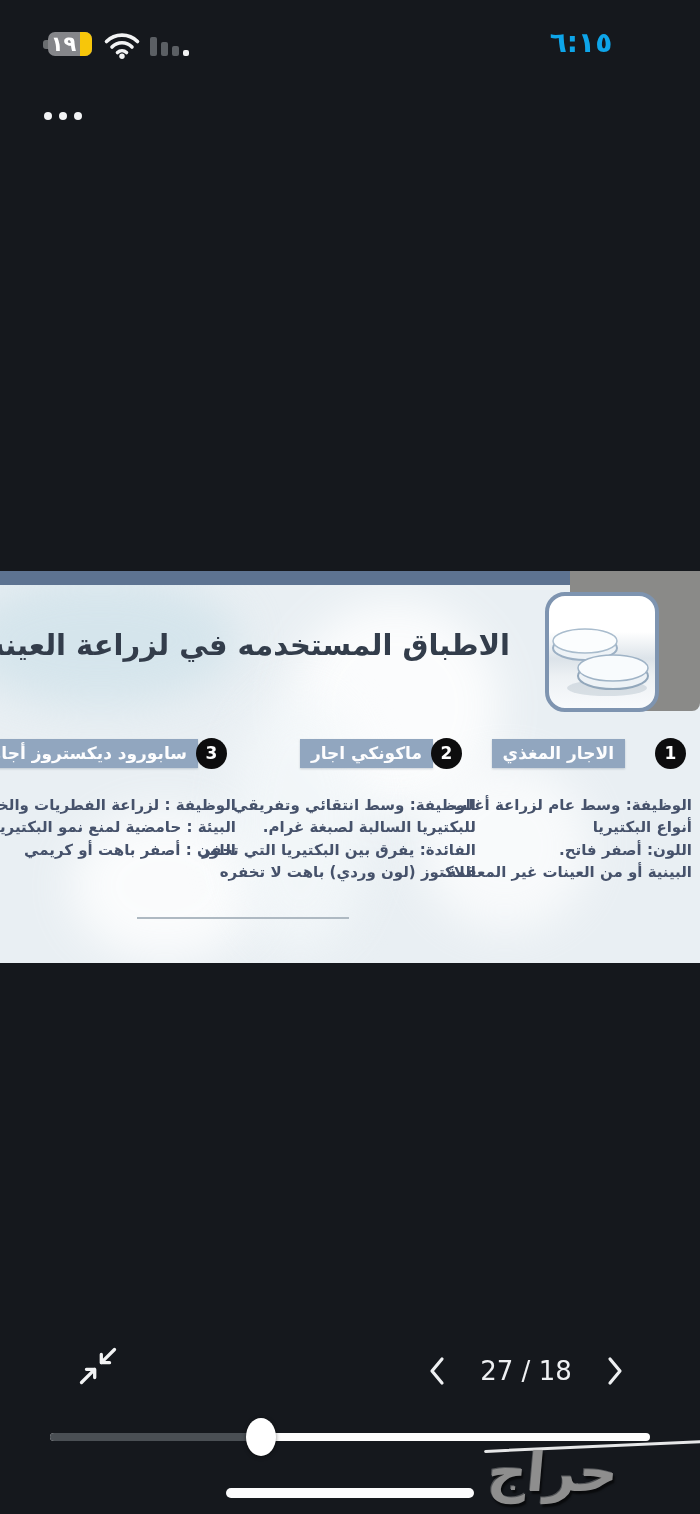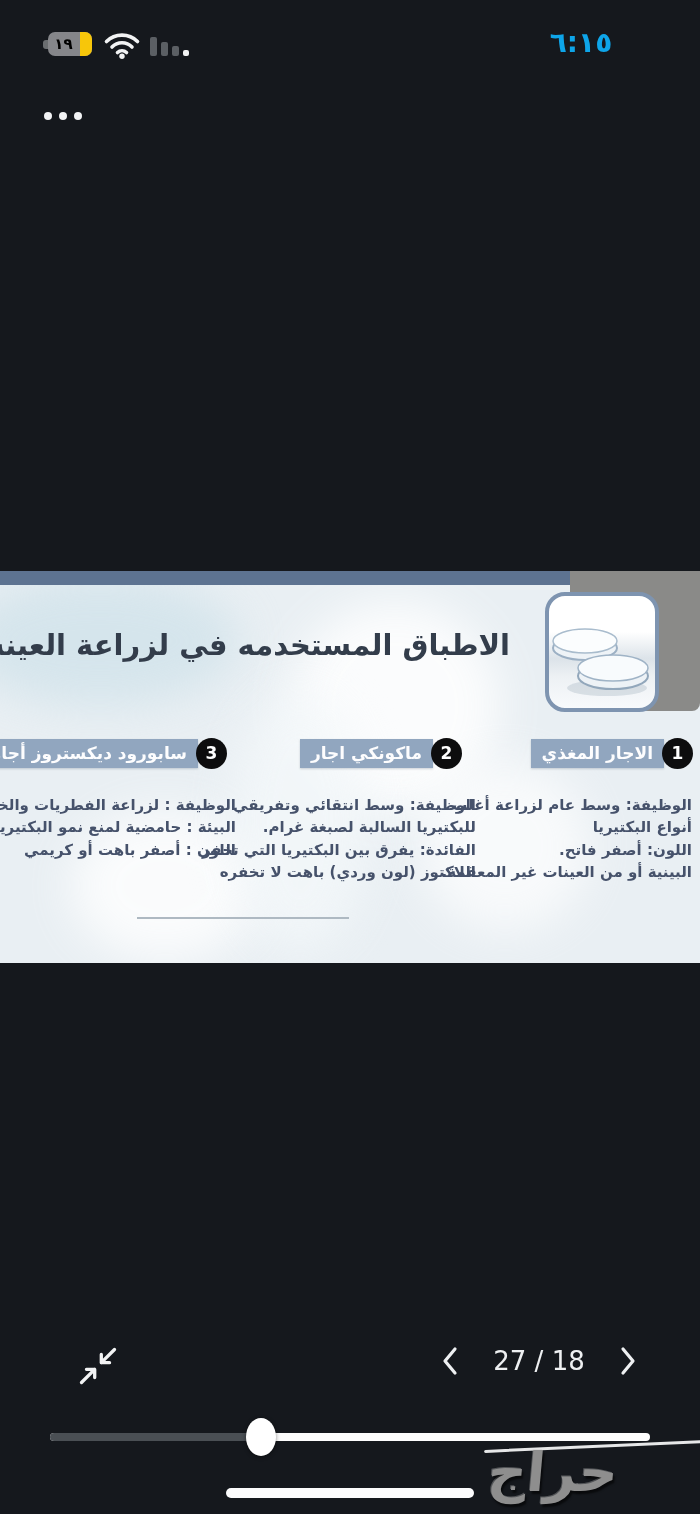--- a/index.html
+++ b/index.html
@@ -15,21 +15,21 @@
     color:#0ea5e9;font-size:28px;font-weight:bold;text-align:center;
     direction:rtl;
   }
   .battery{position:absolute;left:48px;top:32px;width:44px;height:24px;
     background:#85868a;border-radius:7px;}
   .battery .cap{position:absolute;left:-5px;top:8px;width:5px;height:9px;
     background:rgba(210,212,215,.45);border-radius:3px 0 0 3px;}
   .battery .fill{position:absolute;right:0;top:0;width:12px;height:24px;
     background:#f7c60a;border-radius:0 7px 7px 0;}
   .battery .pct{position:absolute;left:0;top:1px;width:31px;height:22px;
-    color:#000000;font-size:15px;font-weight:bold;text-align:center;line-height:22px;}
+    color:#ffffff;font-size:21px;font-weight:bold;text-align:center;line-height:22px;}
   .wifi{position:absolute;left:103px;top:31px;}
   .cell{position:absolute;left:150px;top:34px;width:46px;height:22px;}
   .cell i{position:absolute;bottom:0;width:7px;border-radius:2px;background:#5b5f64;}
   .cell .b1{left:0;height:19px;}
   .cell .b2{left:11px;height:14px;}
   .cell .b3{left:22px;height:10px;}
   .cell .b4{left:33px;height:6px;width:6px;background:#f2f3f4;}
   
   .more{position:absolute;left:44px;top:106px;width:48px;height:20px;
     display:flex;gap:7px;align-items:center;cursor:pointer;}
@@ -52,22 +52,22 @@
     padding:4px 11px 5px;direction:rtl;white-space:nowrap;box-shadow:0 1px 2px rgba(60,80,100,.25);}
   .num{width:31px;height:31px;border-radius:50%;background:#0d0d0e;color:#fff;
     font-size:17px;font-weight:bold;display:flex;align-items:center;justify-content:center;
     margin-left:-2px;z-index:2;}
   .col{position:absolute;top:223px;direction:rtl;text-align:right;
     color:#46526b;font-size:15px;font-weight:bold;line-height:22.4px;}
   .col div{white-space:nowrap;}
   .divider{position:absolute;left:137px;top:346px;width:212px;height:2px;background:#aeb9c2;}
   
   .collapse-btn{position:absolute;left:76px;top:1344px;width:44px;height:44px;cursor:pointer;}
-  .pager{position:absolute;left:441px;top:1346px;width:196px;height:40px;
-    display:flex;align-items:flex-start;justify-content:space-between;gap:8px;}
+  .pager{position:absolute;left:428px;top:1346px;width:196px;height:40px;
+    display:flex;align-items:flex-end;justify-content:space-between;gap:8px;}
   .pager .label{color:#eef0f2;font-size:26px;}
   .nav-btn{cursor:pointer;display:flex;align-items:center;}
   .slider{position:absolute;left:50px;top:1433px;width:600px;height:8px;
     border-radius:4px;background:#fdfdfd;cursor:pointer;}
   .slider .fill{position:absolute;left:0;top:0;height:8px;width:213px;
     background:#4a4f54;border-radius:4px 0 0 4px;}
   .slider .thumb{position:absolute;left:196px;top:-15px;width:30px;height:38px;
     border-radius:50%;background:#fff;box-shadow:0 1px 4px rgba(0,0,0,.45);cursor:grab;}
   .home-indicator{position:absolute;left:226px;top:1488px;width:248px;height:10px;
     border-radius:5px;background:#fcfcfd;}
@@ -125,21 +125,21 @@
         <ellipse cx="58" cy="92" rx="40" ry="8" fill="rgba(120,140,160,0.22)"></ellipse>
         <ellipse cx="36" cy="52" rx="32" ry="12" fill="#eef3f7" stroke="#9cb0c4" stroke-width="2"></ellipse>
         <ellipse cx="36" cy="45" rx="32" ry="12" fill="#fbfdfe" stroke="#a9bccd" stroke-width="1.5"></ellipse>
         <ellipse cx="64" cy="80" rx="35" ry="13" fill="#edf2f6" stroke="#92a7bb" stroke-width="2"></ellipse>
         <ellipse cx="64" cy="72" rx="35" ry="13" fill="#f8fbfd" stroke="#9fb3c6" stroke-width="1.5"></ellipse>
       </svg>
     </div>
 
     <div class="slide-title" dir="rtl">الاطباق المستخدمه في لزراعة العينة</div>
 
-    <div class="badge-group" style="right:7px;">
+    <div class="badge-group" style="right:14px;gap:32px;">
       <span class="badge">الاجار المغذي</span>
       <span class="num">1</span>
     </div>
     <div class="badge-group" style="right:238px;">
       <span class="badge">ماكونكي اجار</span>
       <span class="num">2</span>
     </div>
     <div class="badge-group" style="right:473px;">
       <span class="badge">سابورود ديكستروز أجار</span>
       <span class="num">3</span>

